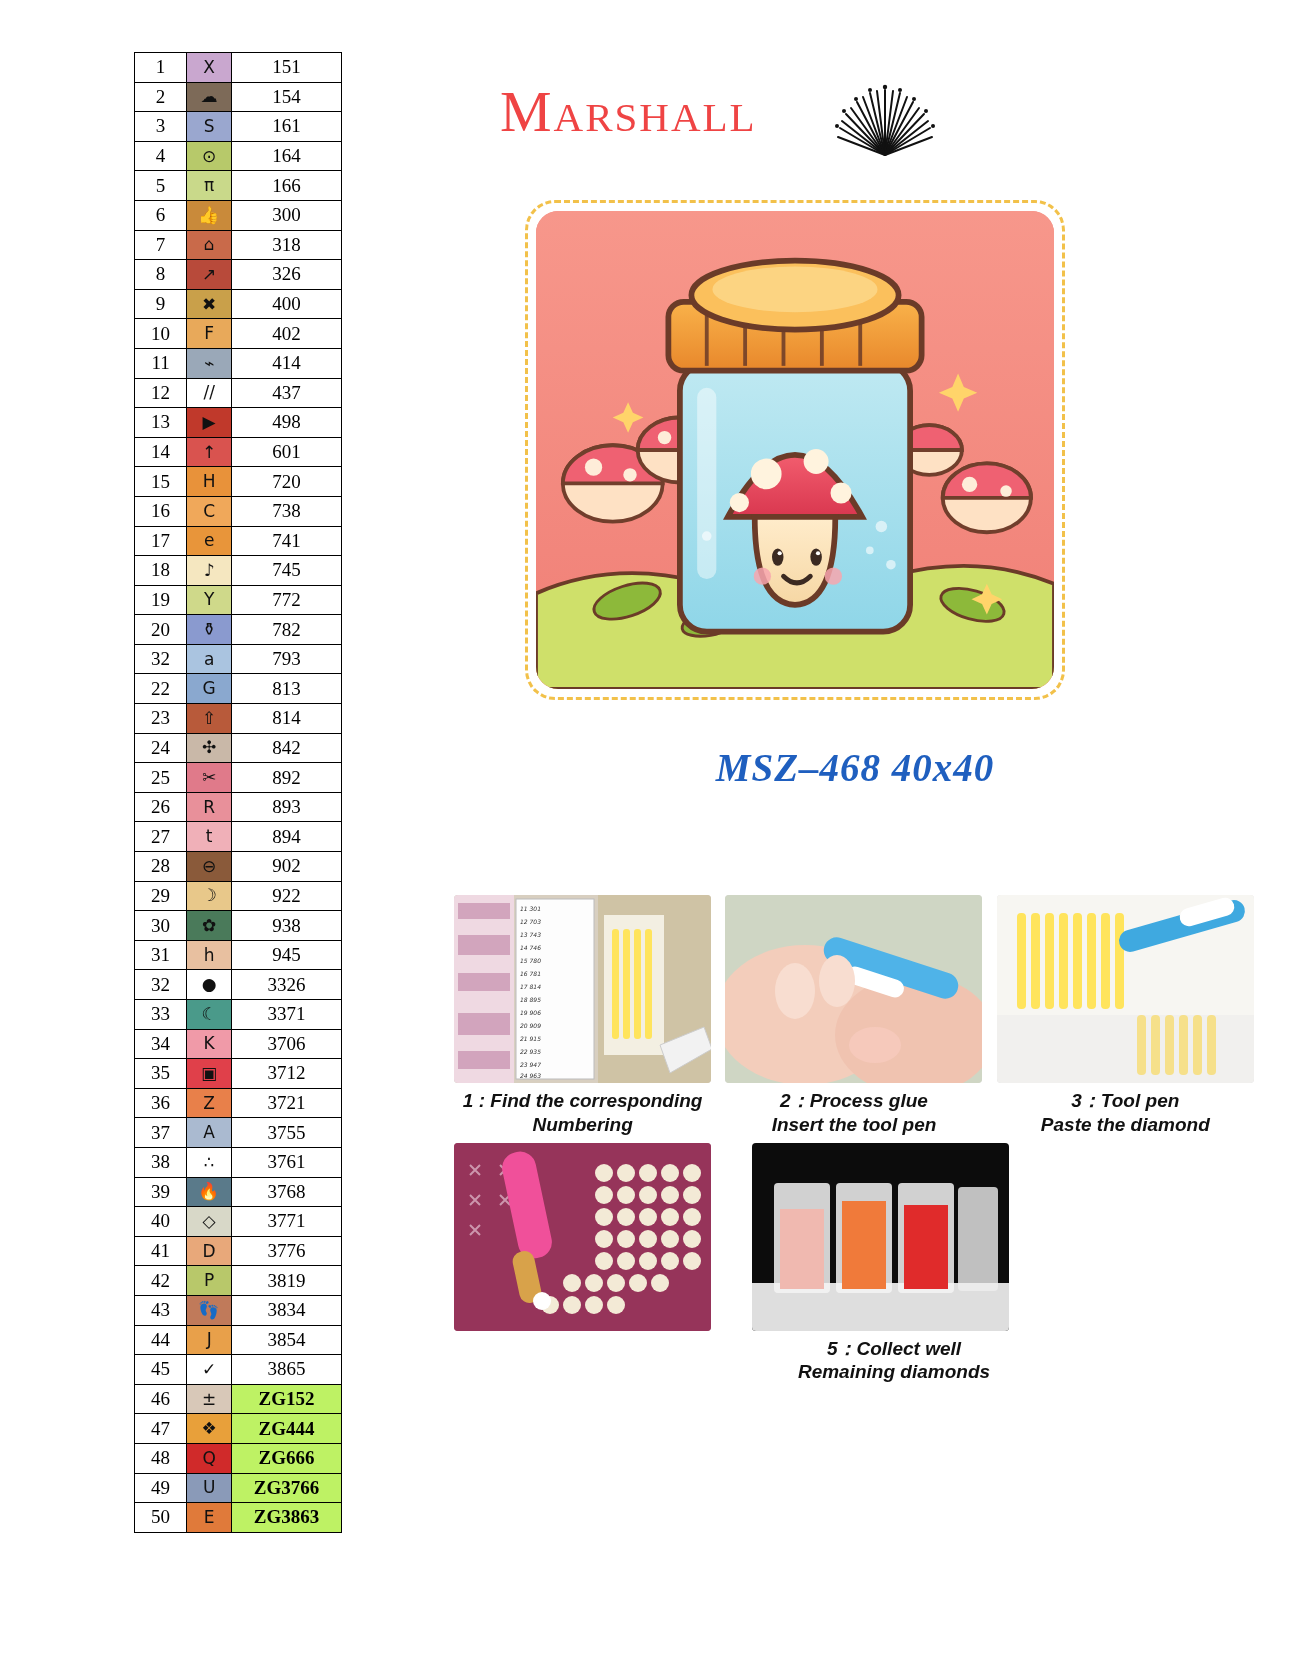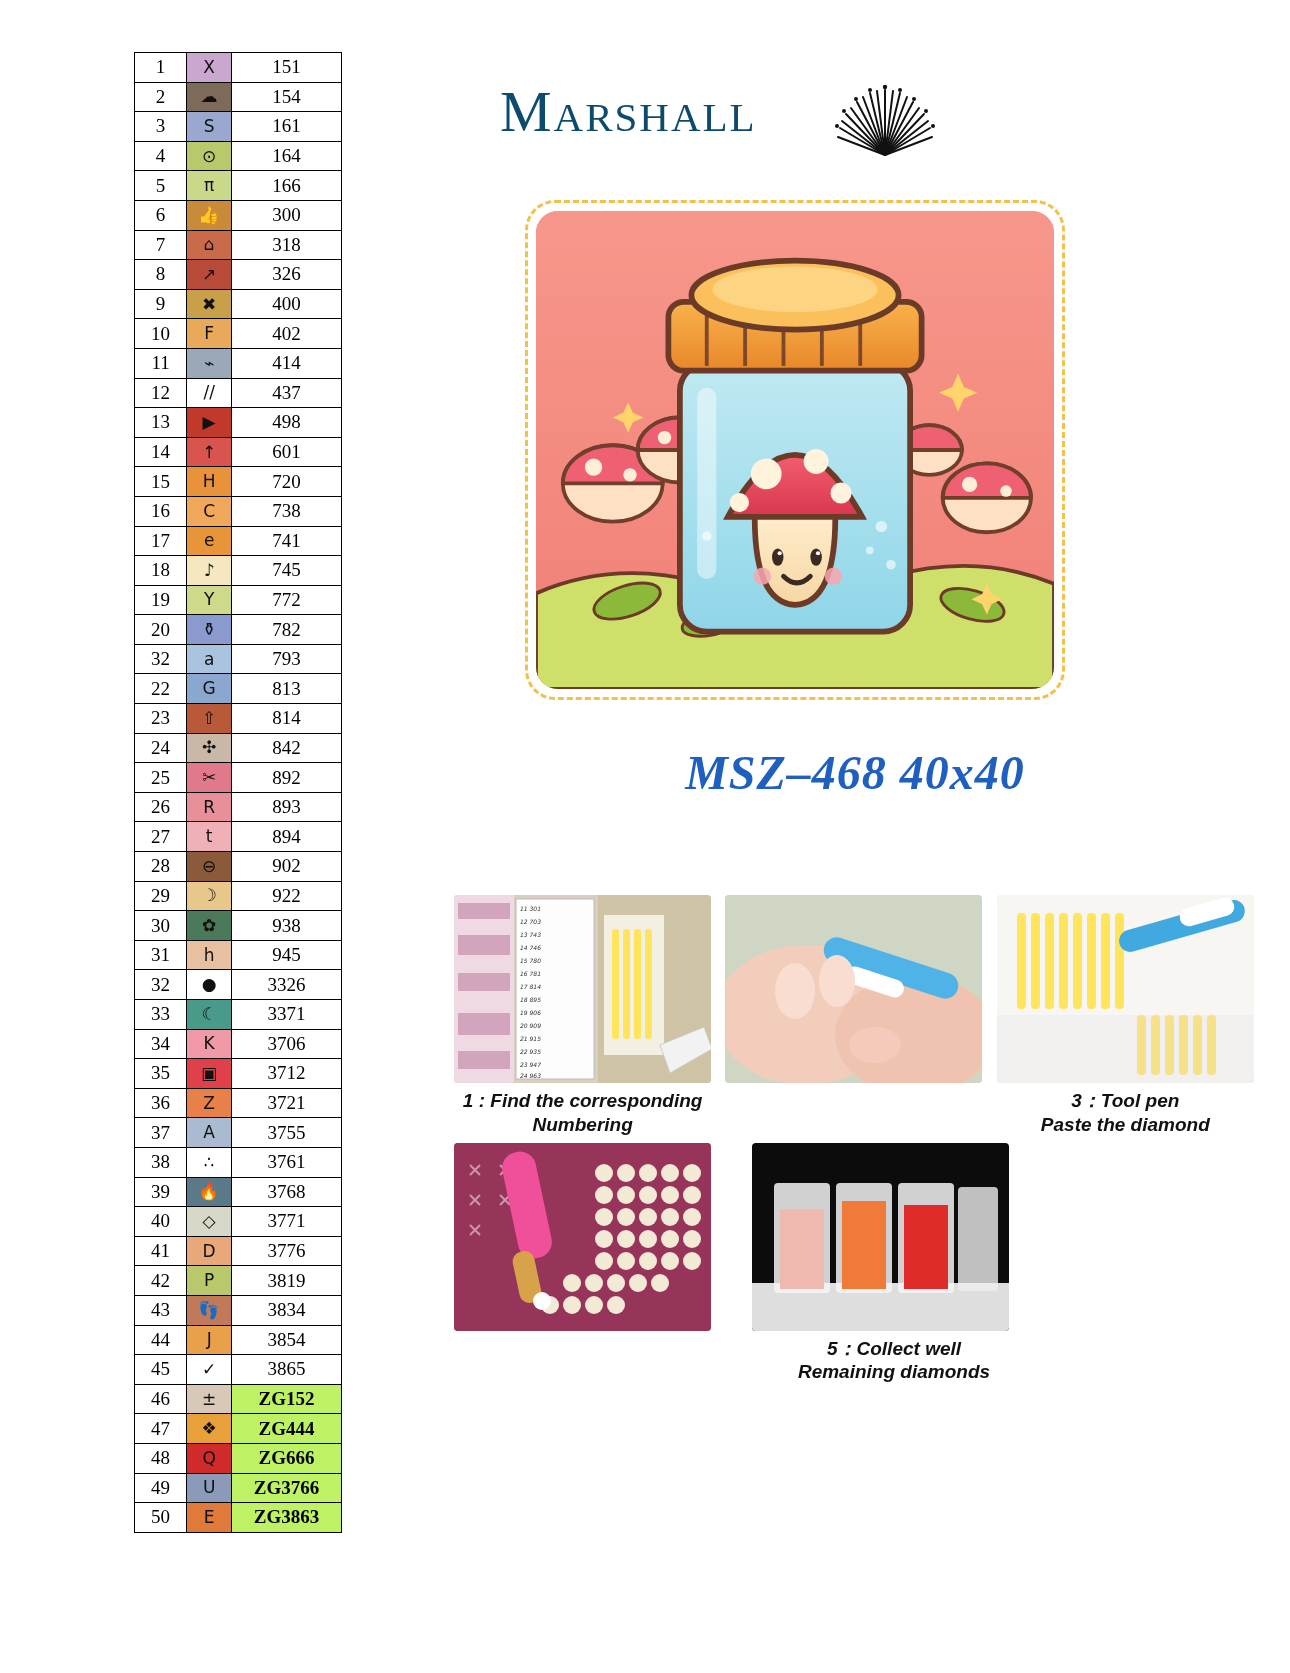--- a/index.html
+++ b/index.html
@@ -37,21 +37,21 @@
   .code-high{background:#bef264;font-weight:bold;}
 
   
   #right{position:absolute;left:420px;top:0;width:870px;height:1673px;}
 
   
   #brand{position:absolute;left:80px;top:60px;width:740px;height:110px;}
   .brandword{
     position:absolute;top:18px;
     font-family:"Liberation Serif", serif;
-    font-size:58px;letter-spacing:2px;color:#0c4a6e;
+    font-size:58px;letter-spacing:2px;color:#ef4444;
     font-variant:small-caps;font-weight:400;
   }
   #brand-left{left:0px;}
   #brand-right{right:0px;}
   #sparkburst{position:absolute;left:330px;top:0px;width:110px;height:105px;}
 
   
   #art-frame{
     position:absolute;left:105px;top:200px;width:540px;height:500px;
     border:3px dashed #f2c14a;border-radius:30px;
@@ -59,21 +59,21 @@
   }
   #art{
     width:100%;height:100%;border-radius:22px;overflow:hidden;position:relative;
     background:#f2897f;
   }
 
   
   #sku{
     position:absolute;left:0;top:745px;width:870px;text-align:center;
     font-family:"Liberation Serif", serif;
-    font-weight:bold;font-size:48px;color:#1f5fbf;font-style:italic;
+    font-weight:bold;font-size:39px;color:#1f5fbf;font-style:italic;
     letter-spacing:1px;
   }
   #subtitle{
     position:absolute;left:0;top:815px;width:870px;text-align:center;
     font-family:"Liberation Serif", serif;
     font-size:30px;color:#1f5fbf;
   }
 
   
   #steps{
@@ -640,20 +640,22 @@
             <rect width="257" height="188" fill="#cfd6c4"></rect>
             <ellipse cx="80" cy="120" rx="90" ry="70" fill="#f3cdbb"></ellipse>
             <ellipse cx="190" cy="140" rx="80" ry="60" fill="#f0c3b0"></ellipse>
             <rect x="96" y="60" width="140" height="26" rx="13" fill="#4fb3e8" transform="rotate(18 166 73)"></rect>
             <rect x="120" y="78" width="60" height="18" rx="9" fill="#ffffff" transform="rotate(18 150 87)"></rect>
             <ellipse cx="70" cy="96" rx="20" ry="28" fill="#f8ddd0"></ellipse>
             <ellipse cx="112" cy="86" rx="18" ry="26" fill="#f8ddd0"></ellipse>
             <ellipse cx="150" cy="150" rx="26" ry="18" fill="#f6c9bb"></ellipse>
           </svg>
         </div>
+        <div class="step-cap">2：Process glue
+Insert the tool pen</div>
       </div>
       <div class="step">
         <div class="step-img">
           <svg viewBox="0 0 257 188" width="100%" height="100%" preserveAspectRatio="none">
             <rect width="257" height="188" fill="#f1f0ee"></rect>
             <rect x="0" y="0" width="257" height="120" fill="#f7f6f2"></rect>
             <g fill="#ffe45c">
               <rect x="20" y="18" width="9" height="96" rx="4"></rect>
                 <rect x="34" y="18" width="9" height="96" rx="4"></rect>
               <rect x="48" y="18" width="9" height="96" rx="4"></rect>

